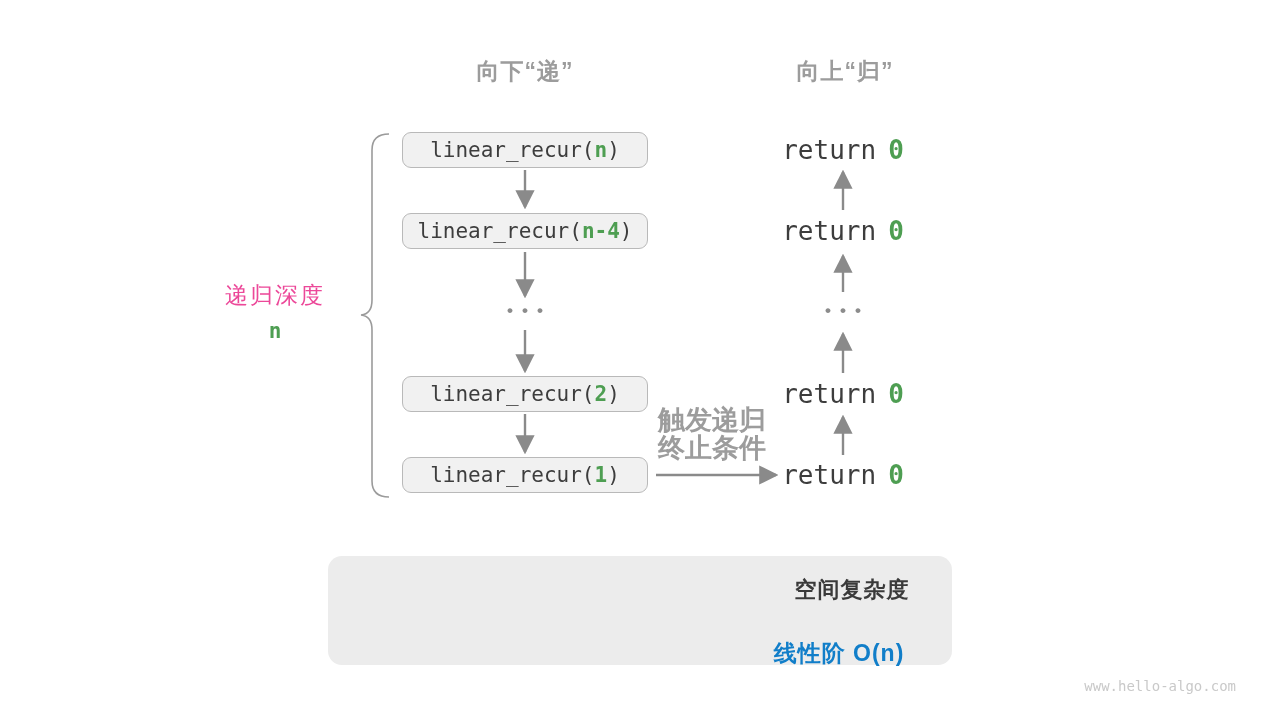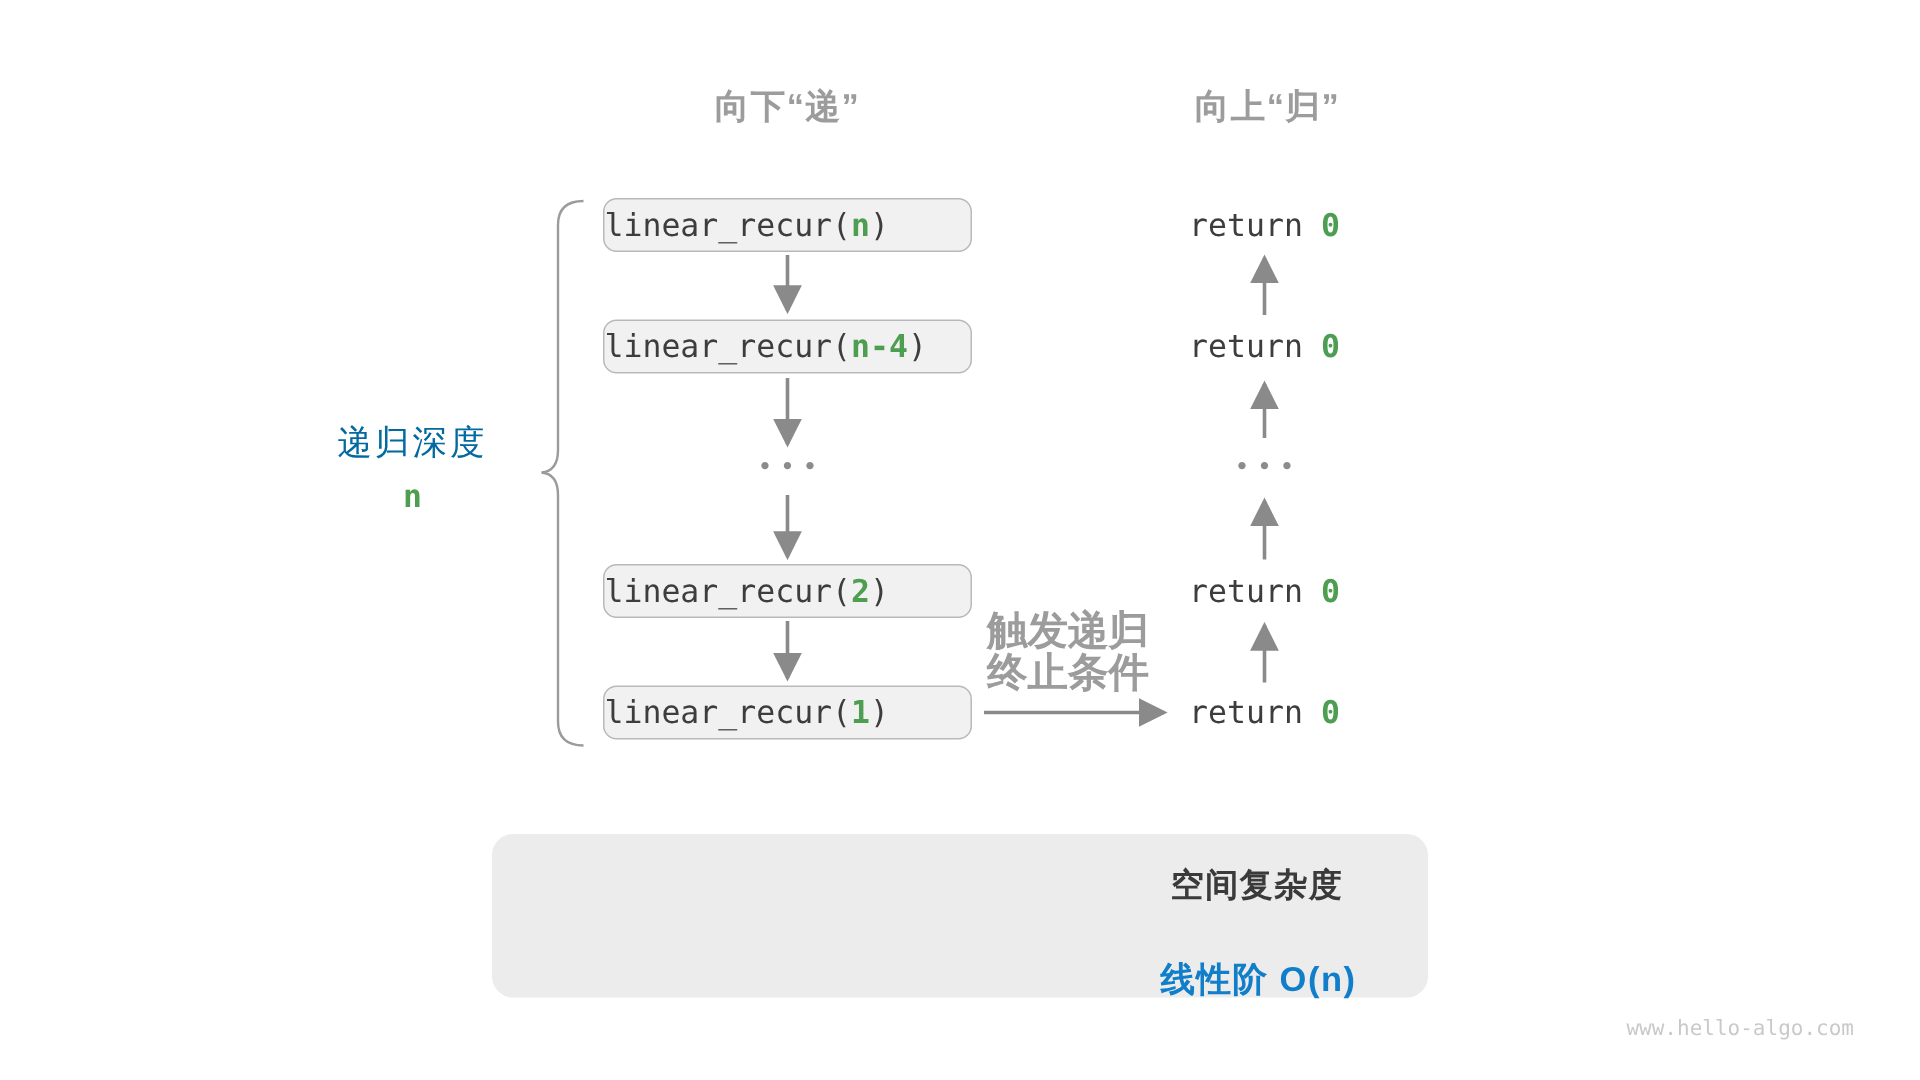--- a/index.html
+++ b/index.html
@@ -8,31 +8,31 @@
     font-family:"Liberation Sans",sans-serif;overflow:hidden;
   }
   .abs{position:absolute;transform:translate(-50%,-50%);white-space:nowrap;}
   .overlay{position:absolute;left:0;top:0;}
   .code{font-family:"DejaVu Sans Mono",monospace;font-size:21px;color:var(--dark);}
   .green{color:var(--green);font-weight:bold;}
   .hdr{font-size:23px;font-weight:bold;color:var(--gray);letter-spacing:1px;}
   .frame{
     position:absolute;left:402px;width:246px;height:36px;box-sizing:border-box;
     background:var(--frame_fill);border:1.5px solid var(--frame_border);border-radius:9px;
-    display:flex;align-items:center;justify-content:flex-start;
+    display:flex;align-items:center;justify-content:center;
   }
   .frame .code{font-size:21px;}
-  .ret .code{font-size:21px;}
+  .ret .code{font-size:26px;}
   .sp{margin-left:12px;}
   .dots{color:#8c8c8c;font-size:17px;font-weight:bold;letter-spacing:9px;padding-left:9px;}
   .conn{stroke:var(--arrow);stroke-width:2.4;fill:none;}
   #ah path{fill:var(--arrow);}
   .brace{stroke:#9b9b9b;stroke-width:1.6;fill:none;}
   .trigger{font-size:27px;font-weight:bold;color:var(--gray);line-height:28px;text-align:center;}
-  .depth-title{font-size:23px;color:#0369a1;letter-spacing:2px;}
+  .depth-title{font-size:23px;color:#ec4899;letter-spacing:2px;}
   .depth-n{font-family:"DejaVu Sans Mono",monospace;font-size:21px;font-weight:bold;color:var(--green);}
   .panel{
     position:absolute;left:328px;top:556px;width:624px;height:109px;
     background:var(--panel);border-radius:14px;
   }
   .sum-line{font-size:22px;color:var(--dark);}
   .sum-line .code{font-size:22px;letter-spacing:2px;}
   .gap-l{margin-left:10px;}
   .result-title{font-size:22px;font-weight:bold;color:#3a3a3a;letter-spacing:1px;}
   .result-value{font-size:23px;font-weight:bold;color:var(--blue);letter-spacing:1px;margin-top:23px;}
@@ -112,19 +112,19 @@
   <div class="abs ret" style="left:843px;top:475px">
     <span class="code">return</span><span class="code green sp">0</span>
   </div>
 
   <div class="abs trigger" style="left:712px;top:434px">
     <div>触发递归</div>
     <div>终止条件</div>
   </div>
 
   <div class="panel">
-    <div class="abs result-title" style="left:510px;top:34px">空间复杂度</div>
+    <div class="abs result-title" style="left:524px;top:34px">空间复杂度</div>
     <div class="abs result-value" style="left:511px;top:74px">线性阶 O(n)</div>
   </div>
 
   <div class="watermark">www.hello-algo.com</div>
 
 </div>
 
 </body></html>

